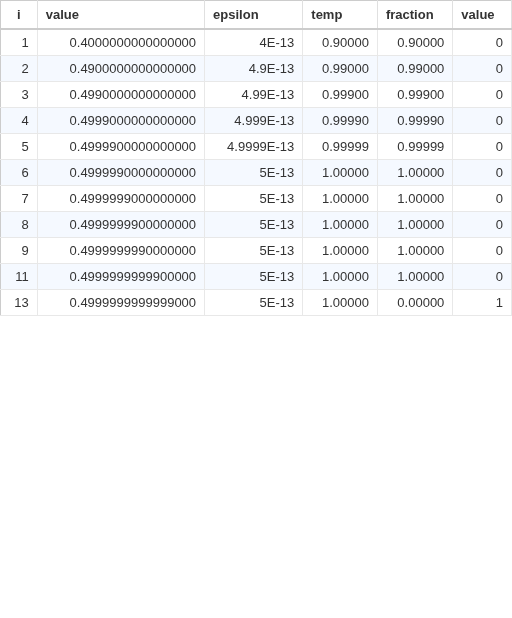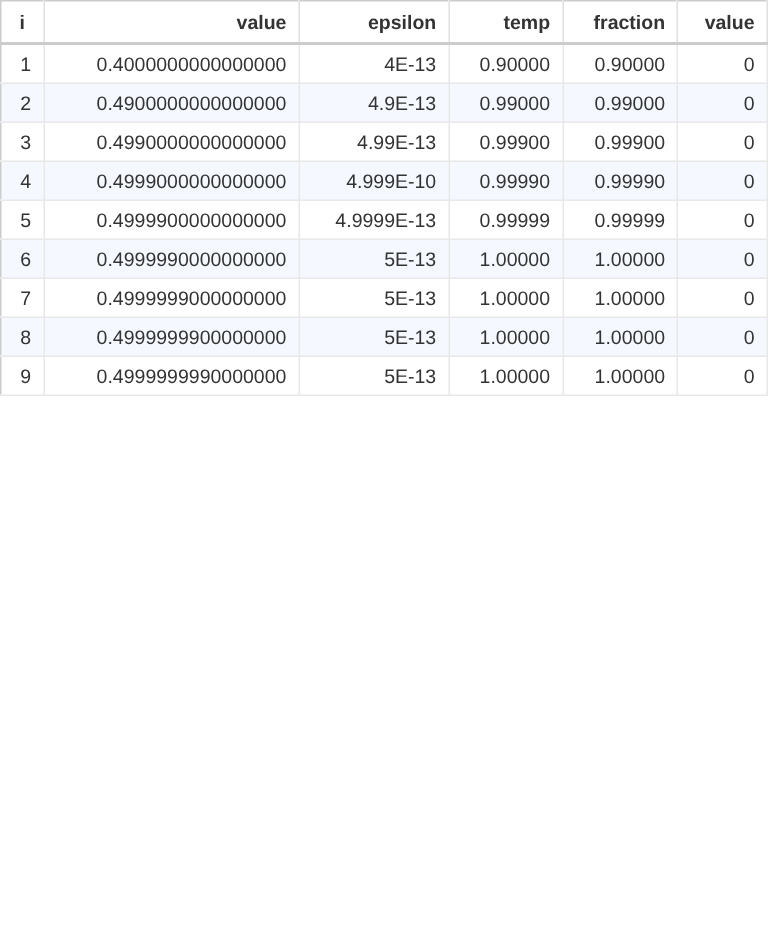--- a/index.html
+++ b/index.html
@@ -17,21 +17,21 @@
     table {
       width: 100%;
       border-collapse: collapse;
       border: 1px solid #cccccc;
     }
     thead tr {
       background: #ffffff;
     }
     thead th {
       padding: 6px 8px;
-      text-align: right;
+      text-align: left;
       font-weight: bold;
       color: #333333;
       border-bottom: 2px solid #cccccc;
       border-right: 1px solid #e0e0e0;
       white-space: nowrap;
     }
     thead th:first-child {
       text-align: center;
     }
     tbody tr {
@@ -89,21 +89,21 @@
         <td>3</td>
         <td>0.4990000000000000</td>
         <td>4.99E-13</td>
         <td>0.99900</td>
         <td>0.99900</td>
         <td>0</td>
       </tr>
       <tr>
         <td>4</td>
         <td>0.4999000000000000</td>
-        <td>4.999E-10</td>
+        <td>4.999E-13</td>
         <td>0.99990</td>
         <td>0.99990</td>
         <td>0</td>
       </tr>
       <tr>
         <td>5</td>
         <td>0.4999900000000000</td>
         <td>4.9999E-13</td>
         <td>0.99999</td>
         <td>0.99999</td>
@@ -134,14 +134,30 @@
         <td>0</td>
       </tr>
       <tr>
         <td>9</td>
         <td>0.4999999990000000</td>
         <td>5E-13</td>
         <td>1.00000</td>
         <td>1.00000</td>
         <td>0</td>
       </tr>
+      <tr>
+        <td>11</td>
+        <td>0.4999999999900000</td>
+        <td>5E-13</td>
+        <td>1.00000</td>
+        <td>1.00000</td>
+        <td>0</td>
+      </tr>
+      <tr>
+        <td>13</td>
+        <td>0.4999999999999000</td>
+        <td>5E-13</td>
+        <td>1.00000</td>
+        <td>0.00000</td>
+        <td>1</td>
+      </tr>
     </tbody>
 </table>
 
 </body></html>

